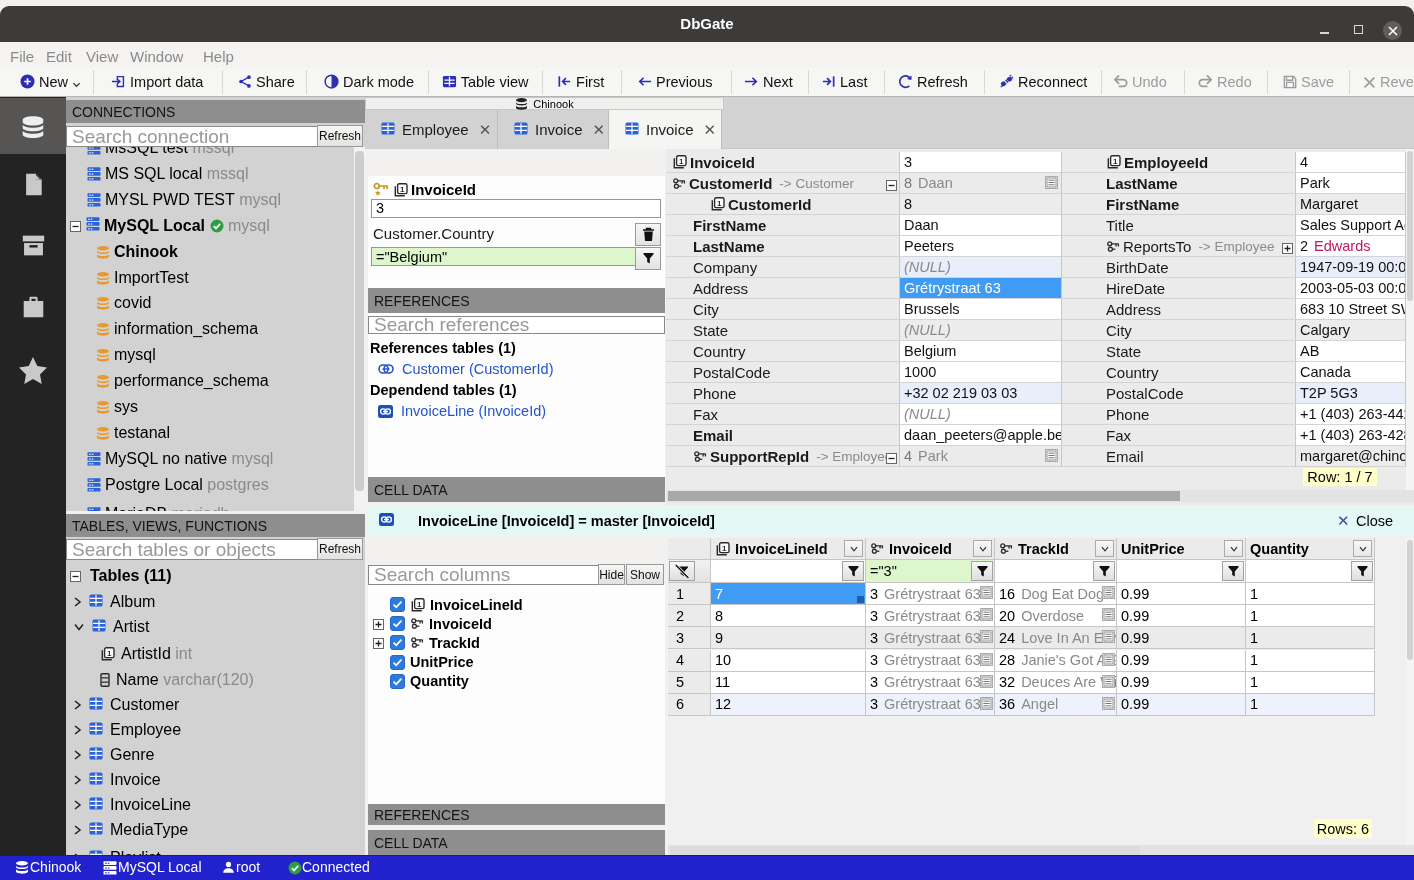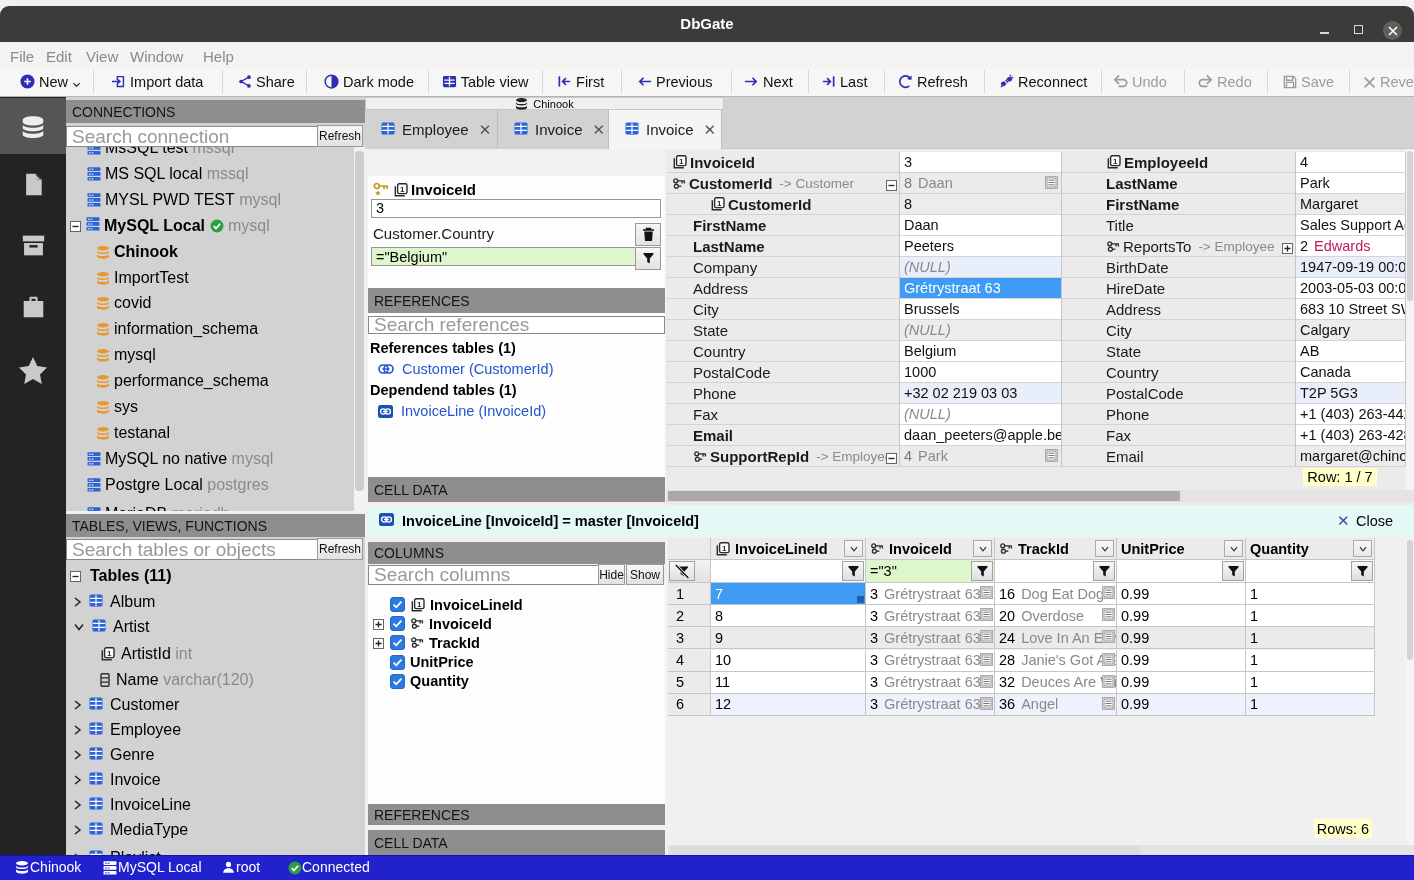--- a/index.html
+++ b/index.html
@@ -795,26 +795,25 @@
         <div style="position:absolute;left:2px;top:1px;width:512px;height:10px;background:#a9a9a9"></div>
       </div>
     </div>
   <div id="cyanbar">
     <span style="margin-left:11px"><svg width="15" height="13" viewBox="0 0 15 13" style="flex:none">
           <rect x="0" y="0" width="15" height="13" rx="2.5" fill="#1c50b4"></rect>
           <circle cx="5.2" cy="6.5" r="2.6" fill="none" stroke="#fff" stroke-width="1.4"></circle>
           <circle cx="9.8" cy="6.5" r="2.6" fill="none" stroke="#fff" stroke-width="1.4"></circle>
           <path d="M5 6.5h5" stroke="#fff" stroke-width="1.4"></path>
         </svg></span>
-    <span style="margin-left:8px">InvoiceLine [InvoiceId] = master [InvoiceId]</span>
+    <span style="margin-left:24px">InvoiceLine [InvoiceId] = master [InvoiceId]</span>
     <span style="position:absolute;left:969px;font-weight:normal;color:#44449a;font-size:15px">✕</span>
     <span style="position:absolute;left:988px;font-weight:normal">Close</span>
   </div>
   <div id="botleft">
-      <div class="phead" style="position:absolute;left:0;top:6px;width:297px;height:22px">COLUMNS</div>
 <div class="sinput" style="position:absolute;left:0;top:29px;width:231px;height:20px">Search columns</div>
 <div class="btn" style="position:absolute;left:230px;top:28px;width:27px;height:21px">Hide</div>
 <div class="btn" style="position:absolute;left:258px;top:28px;width:38px;height:21px">Show</div>
 <div style="position:absolute;left:0;top:49px;width:297px;height:219px;background:#fdfdfd"></div>
 <div style="position:absolute;left:0;top:59.0px;width:297px;height:19px;display:flex;align-items:center;font-size:14.5px">
         <span style="margin-left:22px;display:flex">
           <svg width="15" height="15" viewBox="0 0 15 15" style="flex:none">
             <rect x="0.5" y="0.5" width="14" height="14" rx="2.5" fill="#2c7ae0" stroke="#2568c4"></rect>
             <path d="M3.6 7.7 L6.2 10.3 L11.4 4.6" stroke="#fff" stroke-width="1.8" fill="none"></path>
           </svg>

